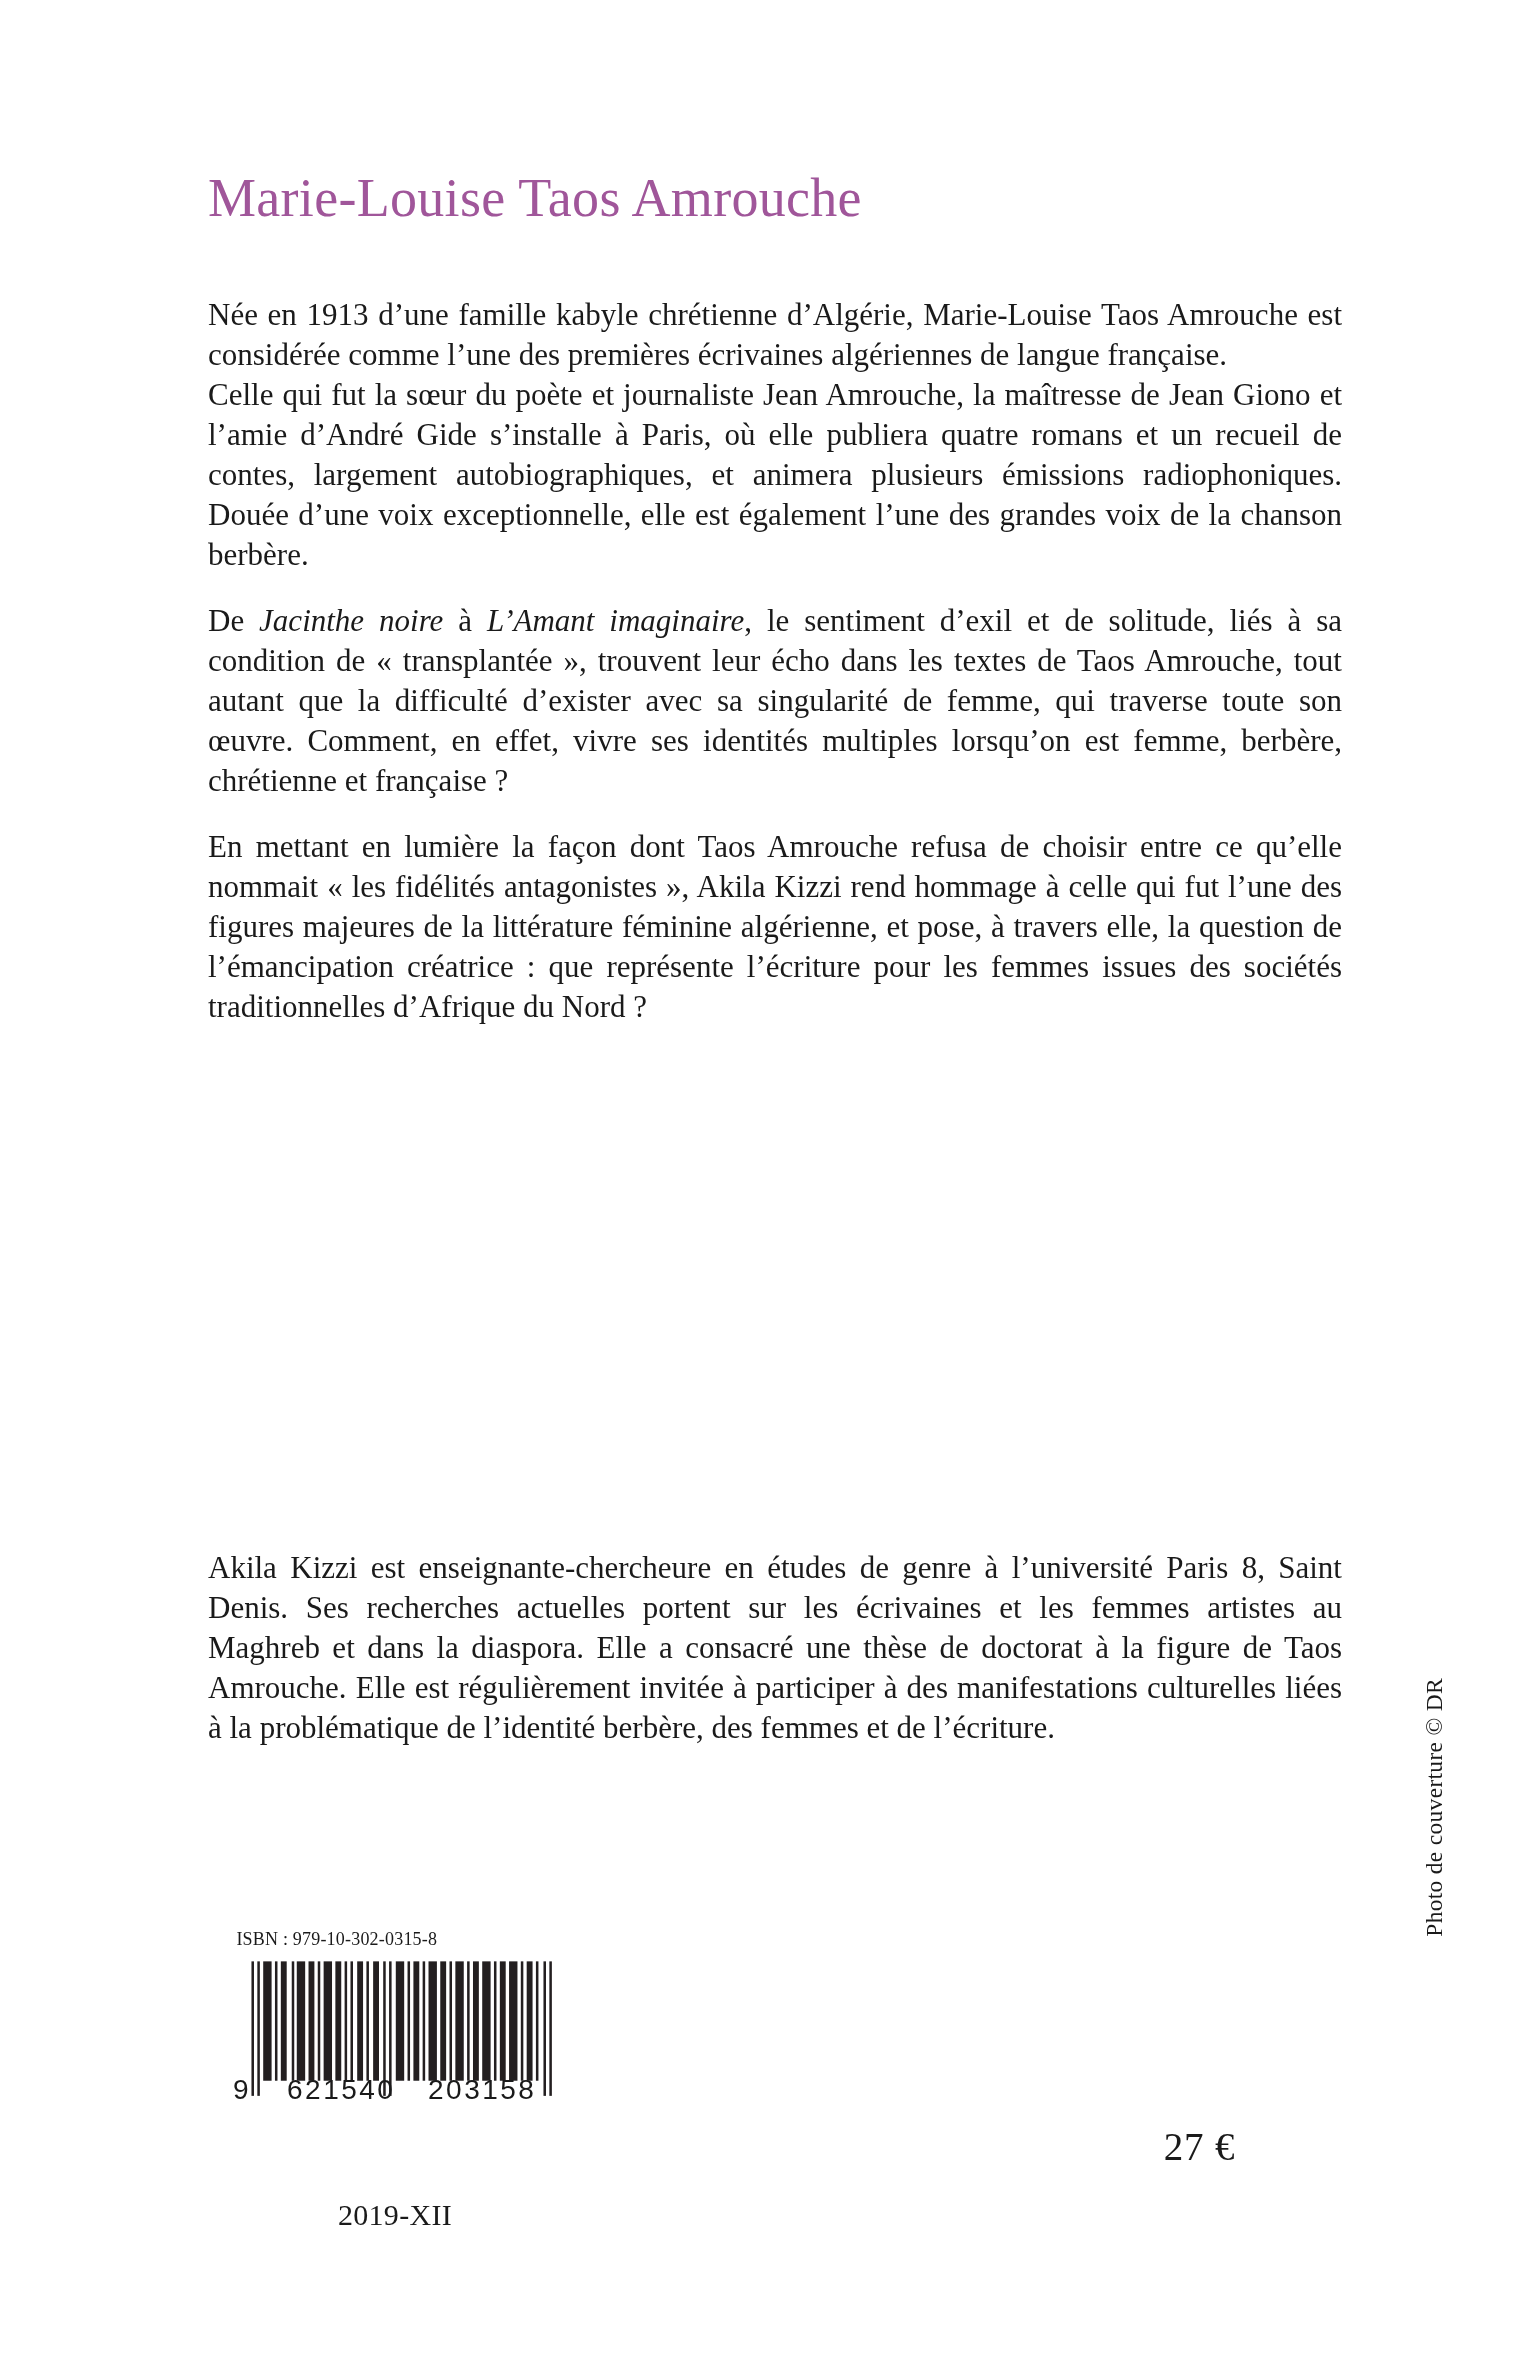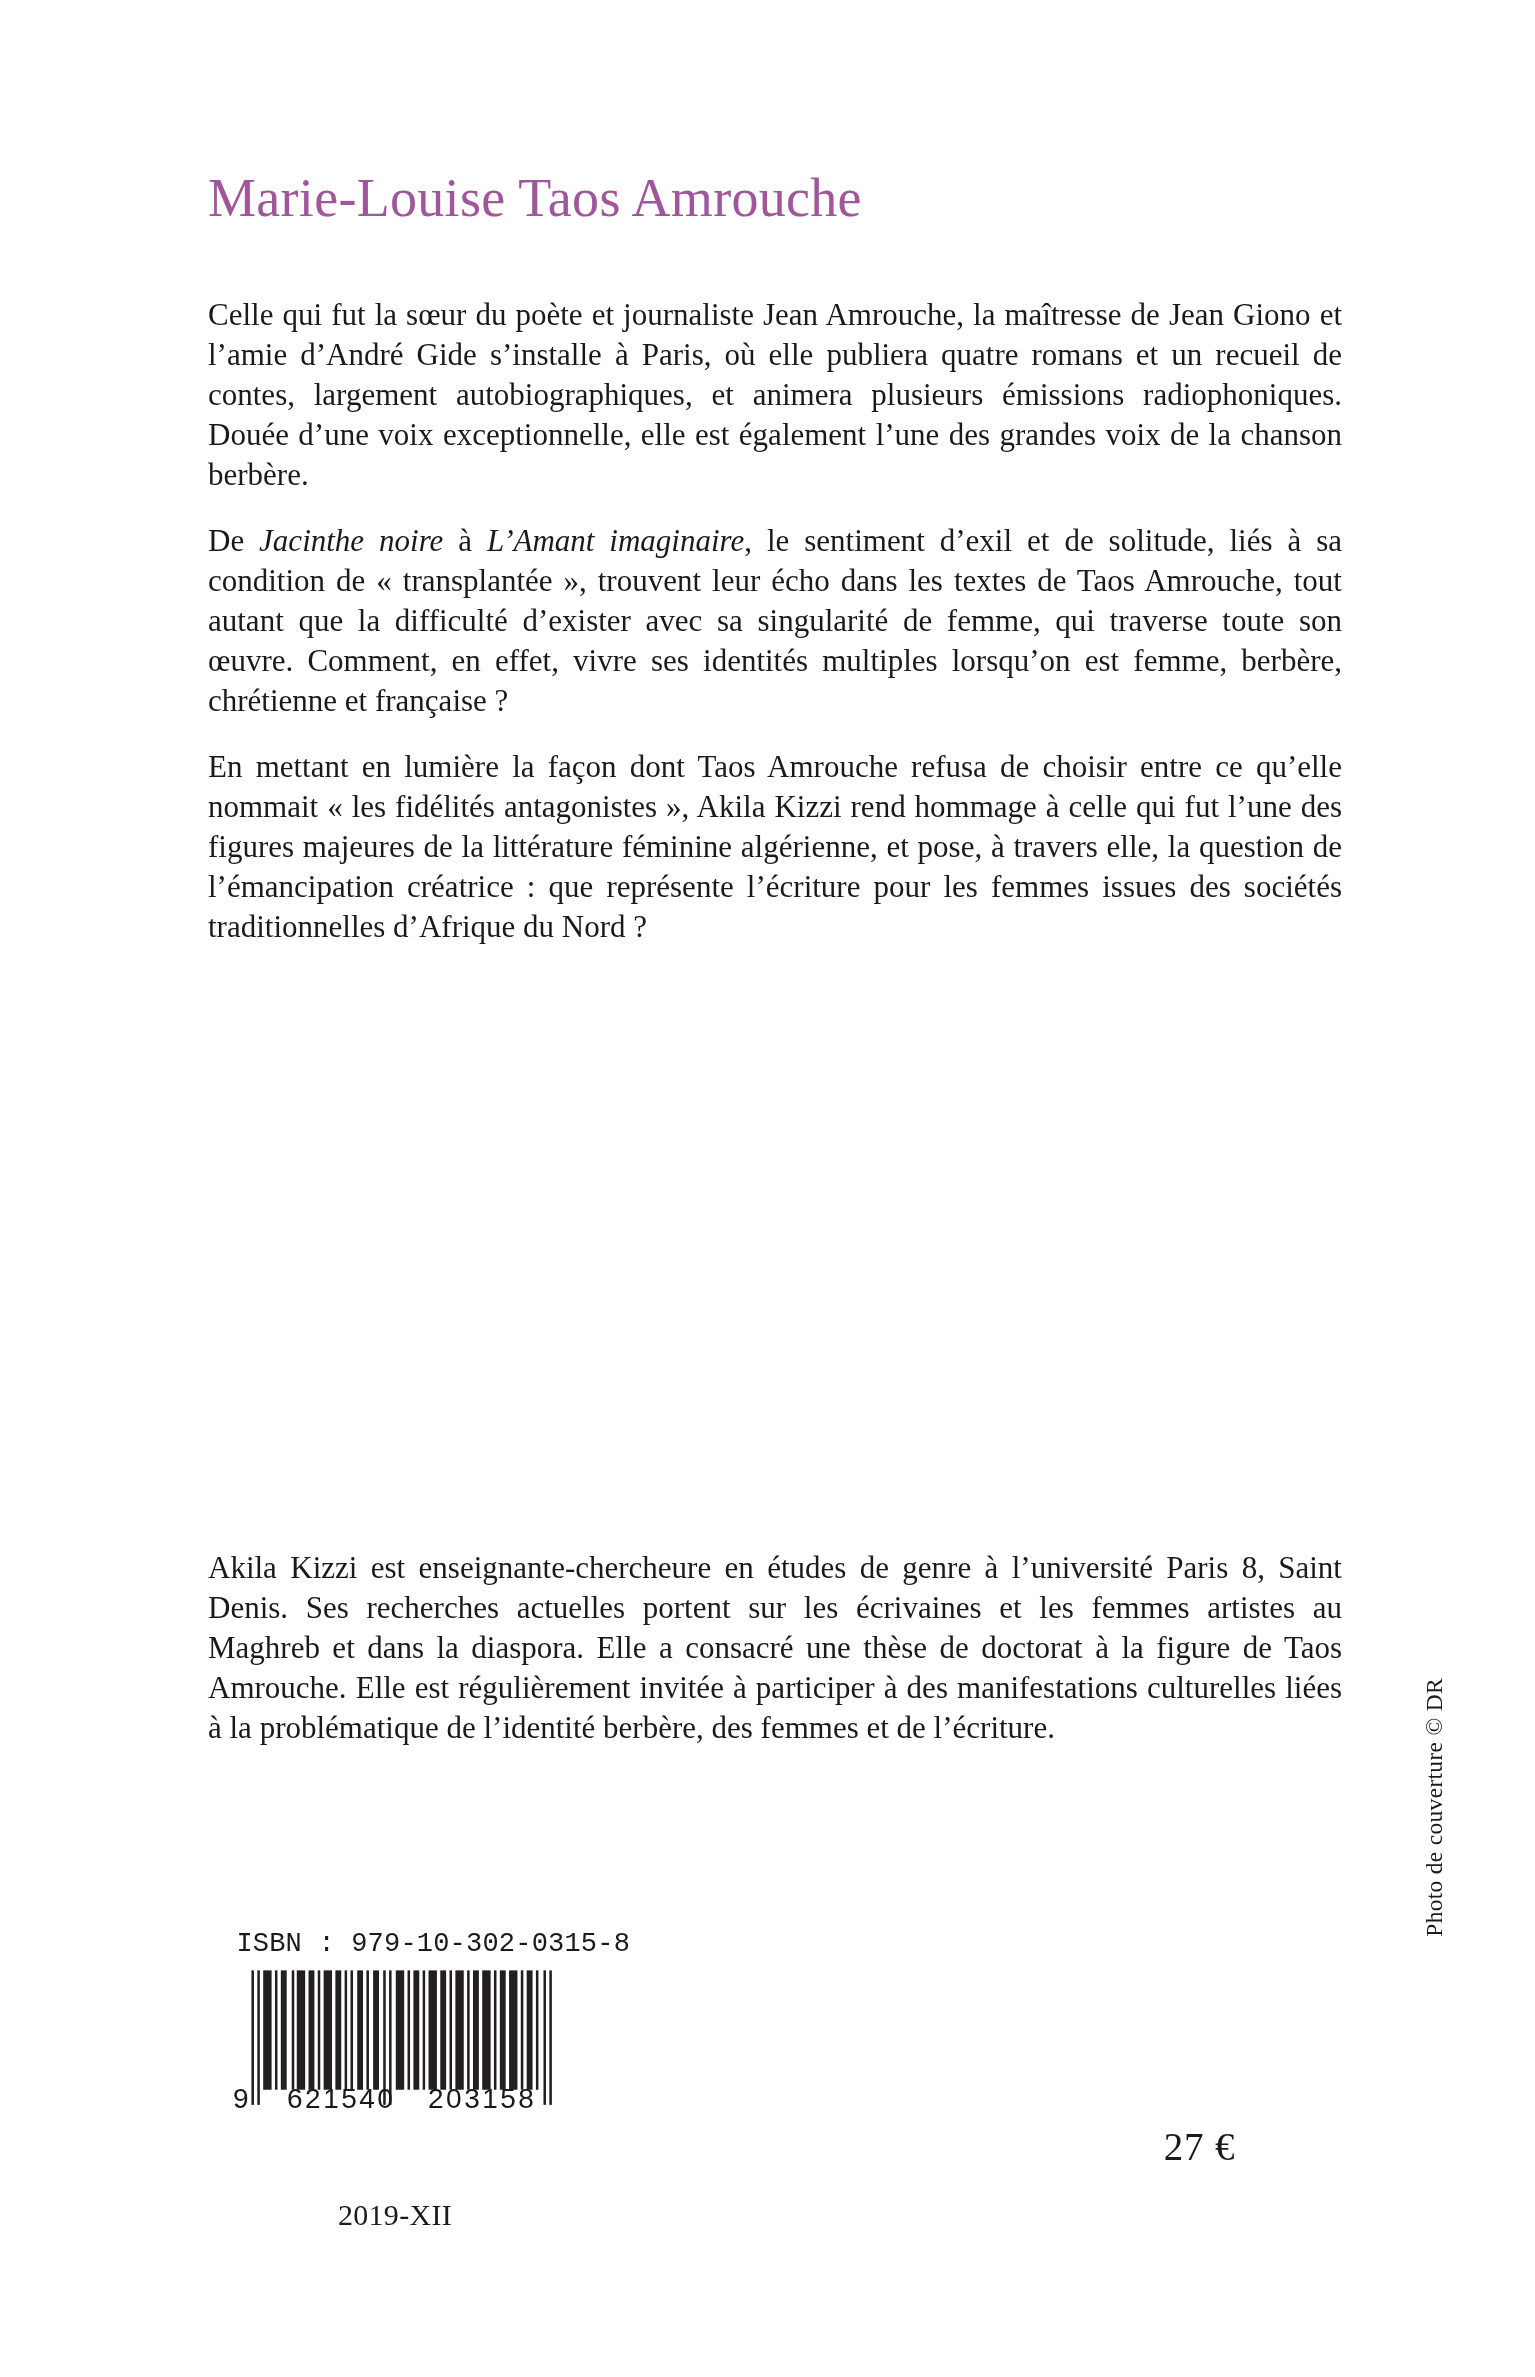--- a/index.html
+++ b/index.html
@@ -94,26 +94,25 @@
 
   
   .isbn-block {
     position: absolute;
     left: 233px;
     top: 1929px;
     width: 386px;
   }
 
   .isbn-line {
-    font-size: 27px;
+    font-size: 18px;
     letter-spacing: 0.2px;
     margin-left: 3.4px;
     margin-bottom: 8.4px;
     white-space: nowrap;
-    font-family: Liberation Mono, monospace;
   }
 
   .barcode {
     position: relative;
     width: 339px;
     height: 153px;
   }
 
   .barcode svg {
     display: block;
@@ -175,20 +174,21 @@
 </style>
 </head>
 <body>
 
 <div class="page">
 
   <h1 class="book-title">Marie-Louise Taos Amrouche</h1>
 
   <div class="blurb">
 
+    <p class="tight">Née en 1913 d’une famille kabyle chrétienne d’Algérie, Marie-Louise Taos Amrouche est considérée comme l’une des premières écrivaines algériennes de langue française.</p>
 
     <p class="tight">Celle qui fut la sœur du poète et journaliste Jean Amrouche, la maîtresse de Jean Giono et l’amie d’André Gide s’installe à Paris, où elle publiera quatre romans et un recueil de contes, largement autobiographiques, et animera plusieurs émissions radiophoniques. Douée d’une voix exceptionnelle, elle est également l’une des grandes voix de la chanson berbère.</p>
 
     <p class="spaced"><span>De </span><em>Jacinthe noire</em><span> à </span><em>L’Amant imaginaire</em><span>, le sentiment d’exil et de solitude, liés à sa condition de « transplantée », trouvent leur écho dans les textes de Taos Amrouche, tout autant que la difficulté d’exister avec sa singularité de femme, qui traverse toute son œuvre. Comment, en effet, vivre ses identités multiples lorsqu’on est femme, berbère, chrétienne et française ?</span></p>
 
     <p class="spaced">En mettant en lumière la façon dont Taos Amrouche refusa de choisir entre ce qu’elle nommait « les fidélités antagonistes », Akila Kizzi rend hommage à celle qui fut l’une des figures majeures de la littérature féminine algérienne, et pose, à travers elle, la question de l’émancipation créatrice : que représente l’écriture pour les femmes issues des sociétés traditionnelles d’Afrique du Nord ?</p>
 
   </div>
 
   <div class="author-bio">

